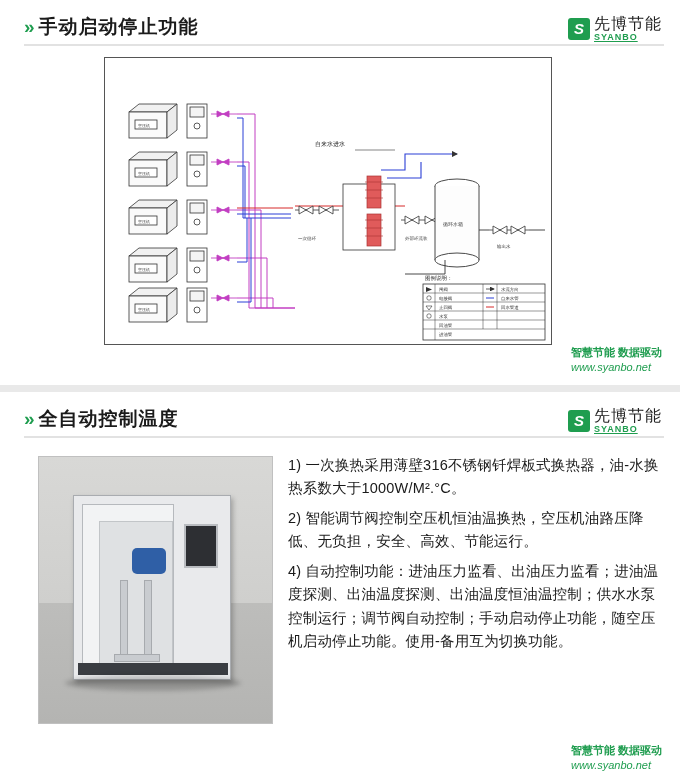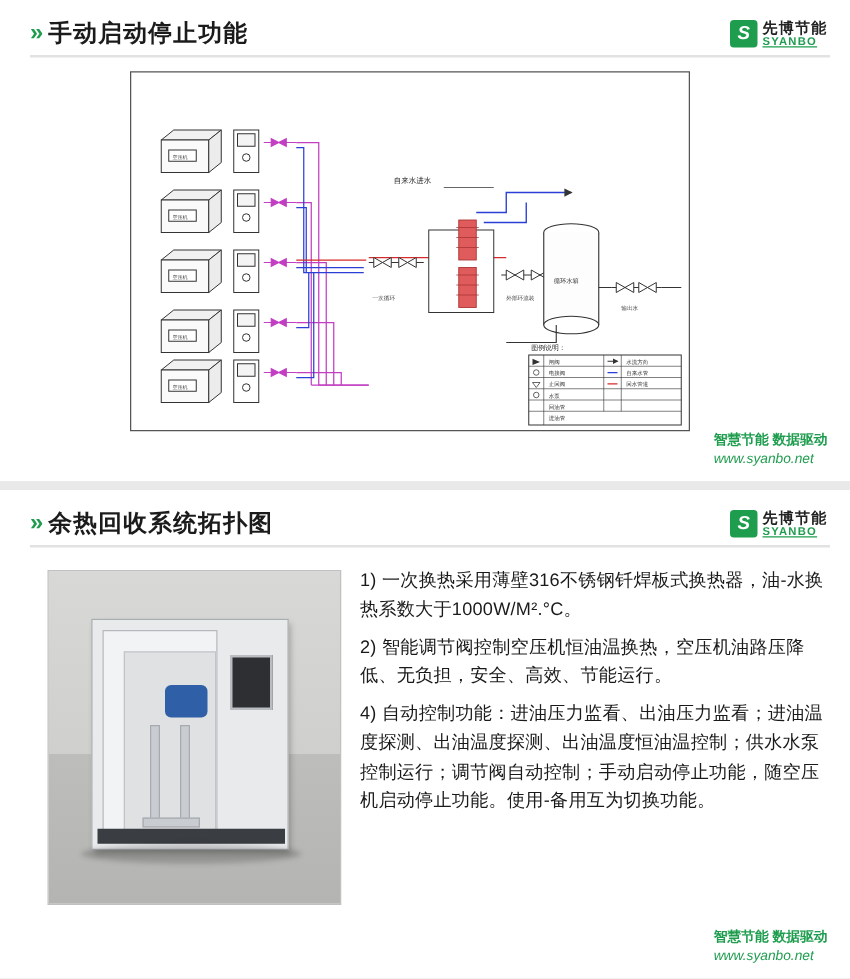--- a/index.html
+++ b/index.html
@@ -63,21 +63,21 @@
     border-radius: 3px;
     background: #1f9d4f;
     color: #fff;
     font-size: 15px; font-weight: bold;
     font-style: italic;
     line-height: 22px;
     text-align: center;
     margin-right: 4px;
   }
   .logo-txt { display: flex; flex-direction: column; line-height: 1.05; }
-  .logo-cn { font-size: 12px; font-weight: bold; color: #222; letter-spacing: 1px;}
+  .logo-cn { font-size: 16px; font-weight: normal; color: #222; letter-spacing: 1px;}
   .logo-en { font-size: 9px; font-weight: bold; color: #1f9d4f; letter-spacing: 1px; text-decoration: underline;}
 
   
   .footer {
     position: absolute;
     right: 18px;
     text-align: left;
     line-height: 1.35;
   }
   .footer-slogan { font-size: 11px; color: #1f9d4f; font-weight: bold; }
@@ -413,21 +413,21 @@
       <div class="footer-slogan">智慧节能 数据驱动</div>
       <div class="footer-url">www.syanbo.net</div>
     </div>
   </section>
 
   <div class="divider"></div>
 
   <section class="slide" id="slide2">
 
     <div class="slide-header">
-      <span class="chev">»</span><span class="slide-title">余热回收系统拓扑图</span>
+      <span class="chev">»</span><span class="slide-title">全自动控制温度</span>
     </div>
     <div class="title-rule"></div>
 
     <div class="logo">
       <div class="logo-mark">S</div>
       <div class="logo-txt">
         <span class="logo-cn">先博节能</span>
         <span class="logo-en">SYANBO</span>
       </div>
     </div>

